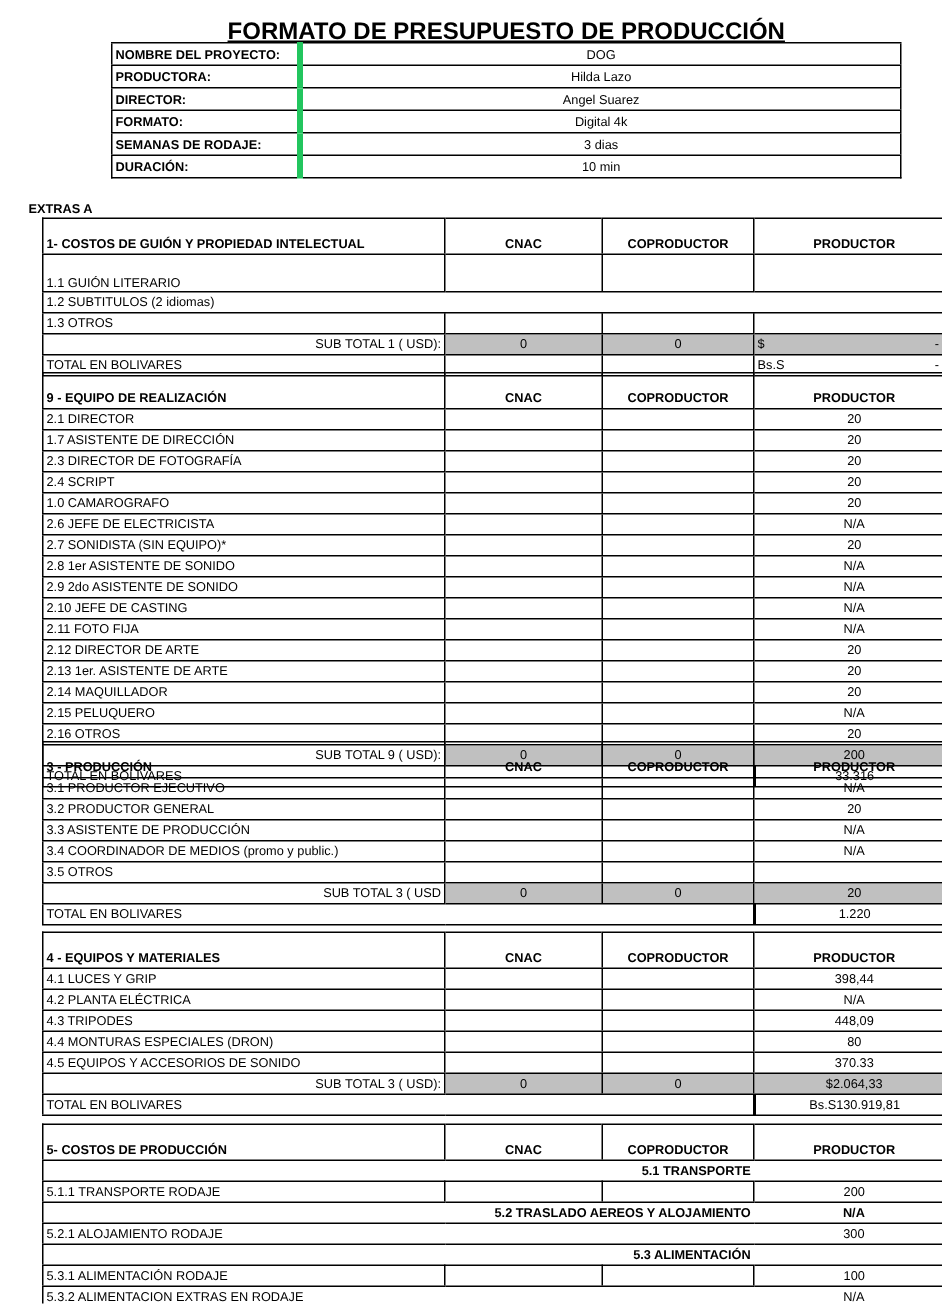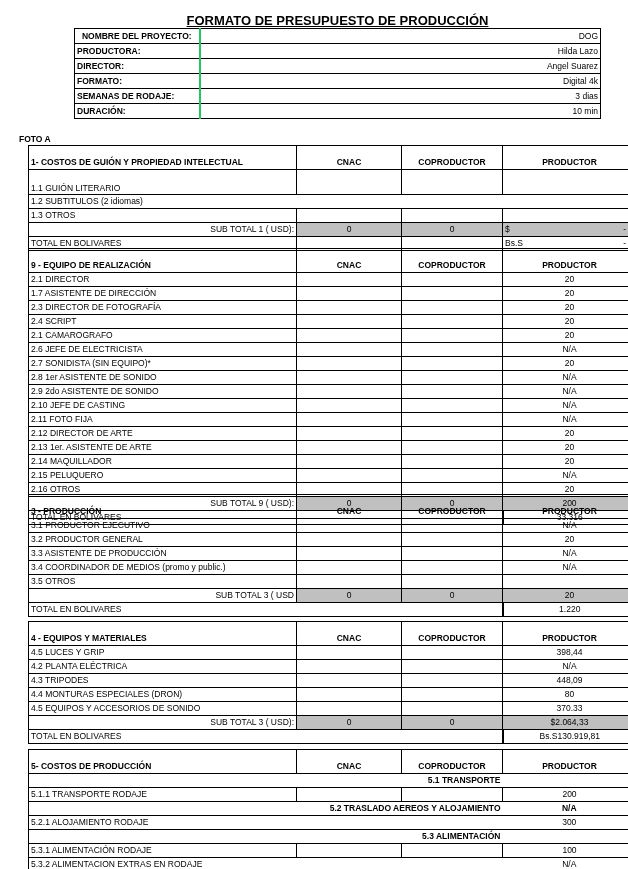--- a/index.html
+++ b/index.html
@@ -1,25 +1,25 @@
 <!DOCTYPE html>
 <html><head>
 <meta charset="utf-8">
 <style>
   html, body { margin:0; padding:0; background:#ffffff; }
   body { width:628px; height:869px; position:relative; font-family:"Liberation Sans", sans-serif; color:#000; font-size:8.5px; overflow:hidden; }
-  .title { position:absolute; left:75px; width:525px; top:13px; text-align:center; font-weight:bold; font-size:13px; }
+  .title { position:absolute; left:75px; width:525px; top:13px; text-align:center; font-weight:bold; font-size:16px; }
   .title span { text-decoration:underline; }
   table { border-collapse:collapse; position:absolute; table-layout:fixed; }
   td { padding:0 2px; height:13px; line-height:11px; white-space:nowrap; overflow:hidden; font-size:8.5px; }
   .hdr-tbl { left:74px; top:28px; width:527px; border:1px solid #000; }
   .hdr-tbl td { height:14px; border-top:1px solid #000; }
-  .hdr-tbl td.v { border-left:2px solid #22c55e; text-align:right; }
+  .hdr-tbl td.v { border-left:4px solid #22c55e; text-align:center; }
   .hdr-tbl td.k { font-weight:bold; }
-  .hdr-tbl tr:first-child td.k { text-align:center; }
+  .hdr-tbl tr:first-child td.k { text-align:left; }
   .parte { position:absolute; left:19px; top:134px; font-weight:bold; font-size:8.5px; }
   .sec { left:28px; width:609px; border:1px solid #000; }
   .sec td { border-bottom:1px solid #000; }
   .sec td.c { border-left:1px solid #000; text-align:center; }
   .sec td.r { text-align:right; }
   .sec tr.head td { height:22px; vertical-align:bottom; font-weight:bold; padding-bottom:1px; }
   .sec tr.head td.c { text-align:center; }
   .sec tr.sub td.g { background:#c0c0c0; }
   .sec td.bl { border-left:2px solid #000; }
   .bold { font-weight:bold;text-align:right; }
@@ -56,21 +56,21 @@
         <td class="k">SEMANAS DE RODAJE:</td>
         <td class="v">3 dias</td>
       </tr>
   <tr>
         <td class="k">DURACIÓN:</td>
         <td class="v">10 min</td>
       </tr>
 </tbody>
   </table>
 
-<div class="parte">FOTO A</div>
+<div class="parte">EXTRAS A</div>
 
 <table class="sec" style="top:145px;">
   <colgroup>
       <col style="width:268px">
       <col style="width:105px">
       <col style="width:101px">
       <col>
     </colgroup>
   <tbody>
       <tr class="head">
@@ -153,21 +153,21 @@
         <td class="c"></td>
         <td class="c">20</td>
       </tr>
       <tr>
         <td>2.4 SCRIPT</td>
         <td class="c"></td>
         <td class="c"></td>
         <td class="c">20</td>
       </tr>
       <tr>
-        <td>2.1 CAMAROGRAFO</td>
+        <td>1.0 CAMAROGRAFO</td>
         <td class="c"></td>
         <td class="c"></td>
         <td class="c">20</td>
       </tr>
       <tr>
         <td>2.6 JEFE DE ELECTRICISTA</td>
         <td class="c"></td>
         <td class="c"></td>
         <td class="c">N/A</td>
       </tr>
@@ -317,21 +317,21 @@
   <tbody>
       <tr class="head">
     <td>4 - EQUIPOS Y MATERIALES</td>
     <td class="c">CNAC</td>
     <td class="c">COPRODUCTOR</td>
     <td class="c">PRODUCTOR</td>
   </tr>
   </tbody>
     <tbody>
       <tr>
-        <td>4.5 LUCES Y GRIP</td>
+        <td>4.1 LUCES Y GRIP</td>
         <td class="c"></td>
         <td class="c"></td>
         <td class="c">398,44</td>
       </tr>
       <tr>
         <td>4.2 PLANTA ELÉCTRICA</td>
         <td class="c"></td>
         <td class="c"></td>
         <td class="c">N/A</td>
       </tr>

